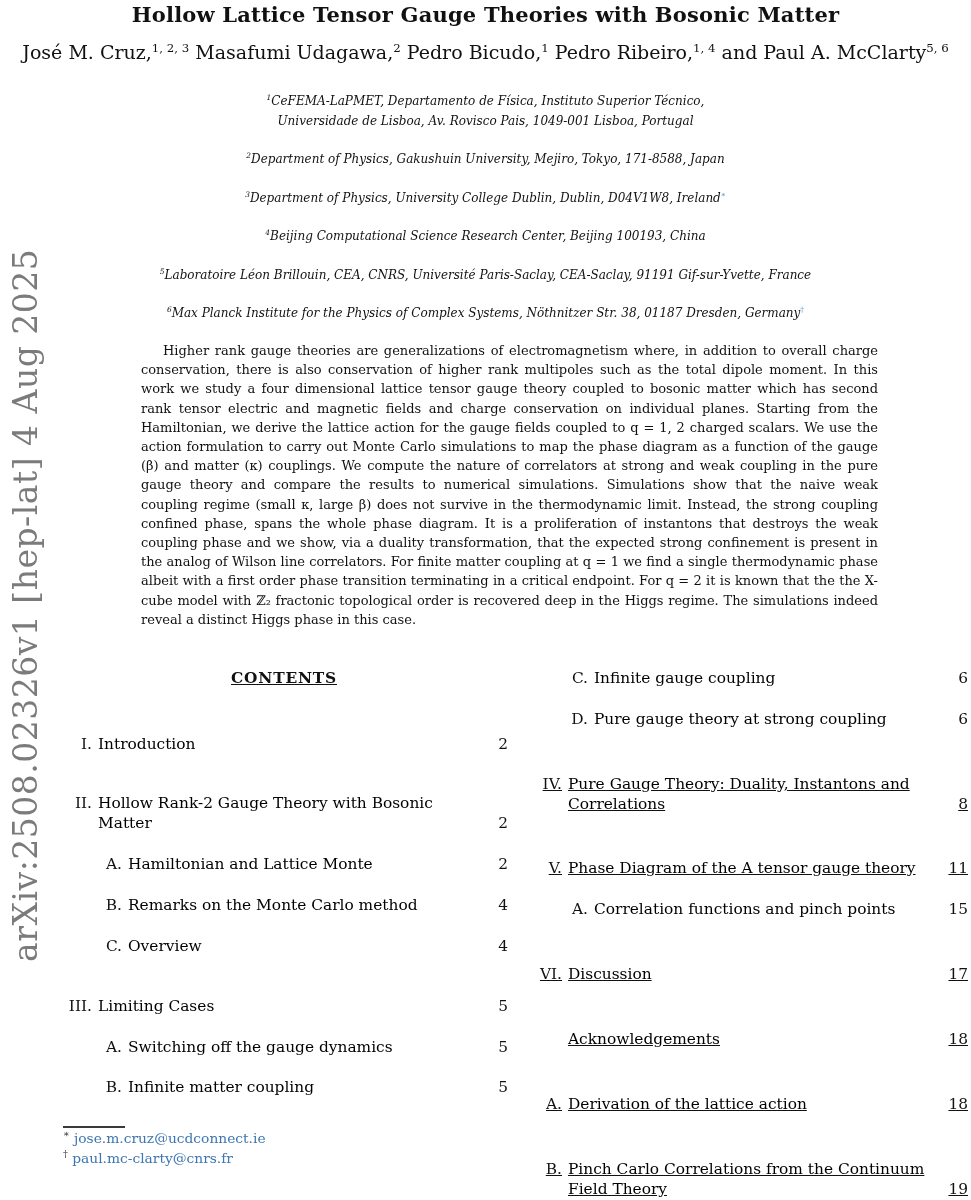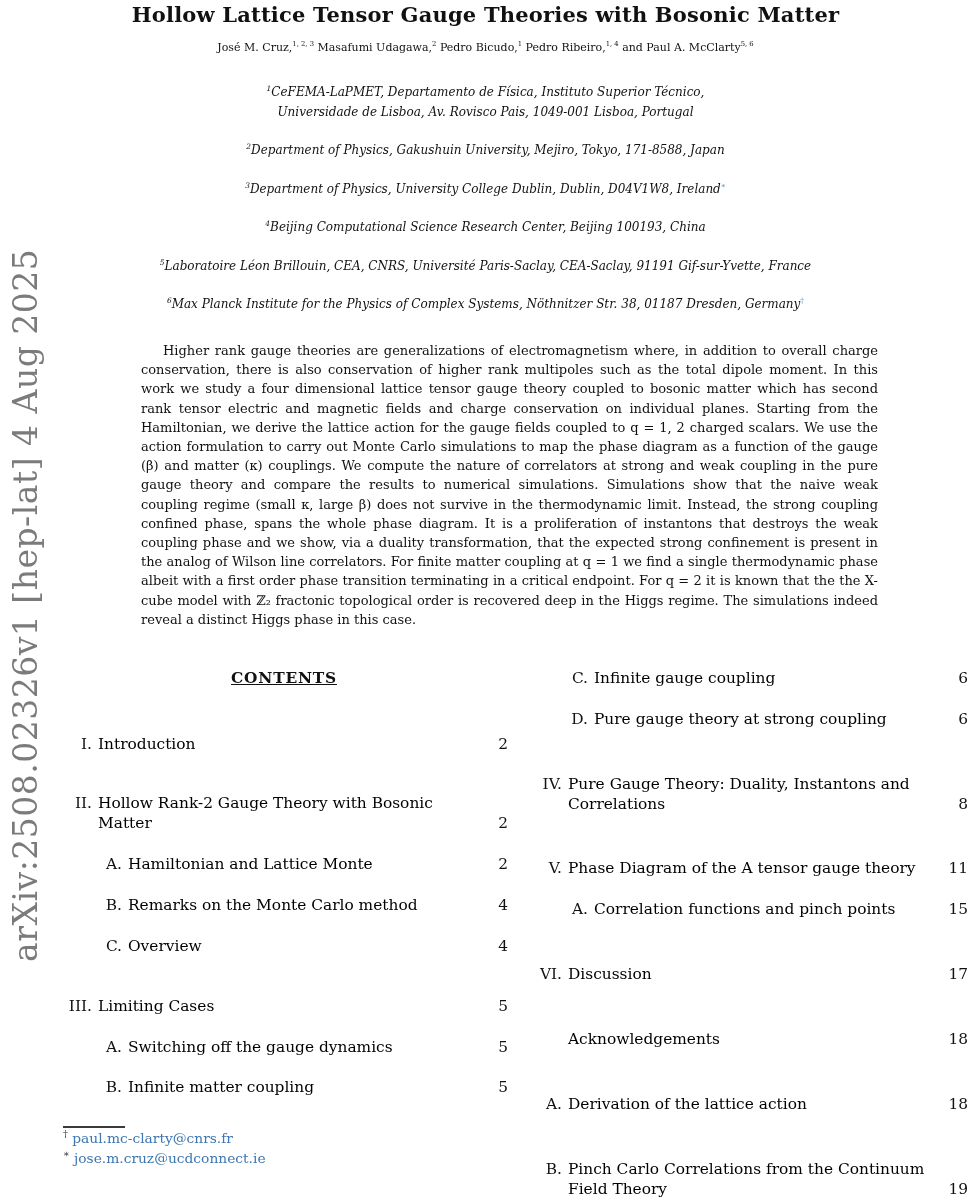--- a/index.html
+++ b/index.html
@@ -29,21 +29,21 @@
   
   .header { position: absolute; top: 0; left: 0; width: 100%; text-align: center; }
   .title {
     margin-top: 2px;
     font-size: 21px;
     font-weight: bold;
     letter-spacing: 0.2px;
   }
   .authors {
     margin-top: 14px;
-    font-size: 11px;
+    font-size: 19px;
   }
   .authors sup, .affil sup {
     font-size: 0.62em;
     vertical-align: super;
     line-height: 0;
   }
   .affils { margin-top: 29px; }
   .affil {
     font-style: italic;
     font-size: 12px;
@@ -75,21 +75,21 @@
     letter-spacing: 0.8px;
     text-decoration: underline;
   }
   .toc-entry {
     display: grid;
     column-gap: 6px;
     align-items: start;
   }
   .toc-left  .toc-entry.lvl-section { grid-template-columns: 32px minmax(0,1fr) 30px; }
   .toc-left  .toc-entry.lvl-sub     { grid-template-columns: 62px minmax(0,1fr) 30px; }
-  .toc-right .toc-entry.lvl-section { grid-template-columns: 26px minmax(0,1fr) 34px; }
+  .toc-right .toc-entry.lvl-section { grid-template-columns: 26px minmax(0,1fr) 34px; text-decoration: underline; }
   .toc-right .toc-entry.lvl-sub     { grid-template-columns: 52px minmax(0,1fr) 34px; }
   .toc-num  { text-align: right; color: #111111; }
   .toc-title { color: #000000; white-space: pre-line; cursor: pointer; }
   .toc-page { text-align: right; align-self: end; cursor: pointer; }
   .mt4  { margin-top: 4px; }  .mt20 { margin-top: 20px; }
   .mt21 { margin-top: 21px; } .mt39 { margin-top: 39px; }
   .mt40 { margin-top: 40px; } .mt44 { margin-top: 44px; }
   .mt45 { margin-top: 45px; } .mt46 { margin-top: 46px; }
 
   
@@ -223,22 +223,22 @@
       <span class="toc-num">B.</span>
       <span class="toc-title">Pinch Carlo Correlations from the Continuum
 Field Theory</span>
       <span class="toc-page">19</span>
     </div>
   </section>
 
   <footer class="footer">
     <div class="footnote-rule"></div>
     <div class="footnote">
+      <sup>∗</sup>
+      <a class="footnote-email">jose.m.cruz@ucdconnect.ie</a>
+    </div>
+    <div class="footnote">
       <sup>†</sup>
       <a class="footnote-email">paul.mc-clarty@cnrs.fr</a>
     </div>
-    <div class="footnote">
-      <sup>∗</sup>
-      <a class="footnote-email">jose.m.cruz@ucdconnect.ie</a>
-    </div>
   </footer>
 
 </div>
 
 </body></html>

